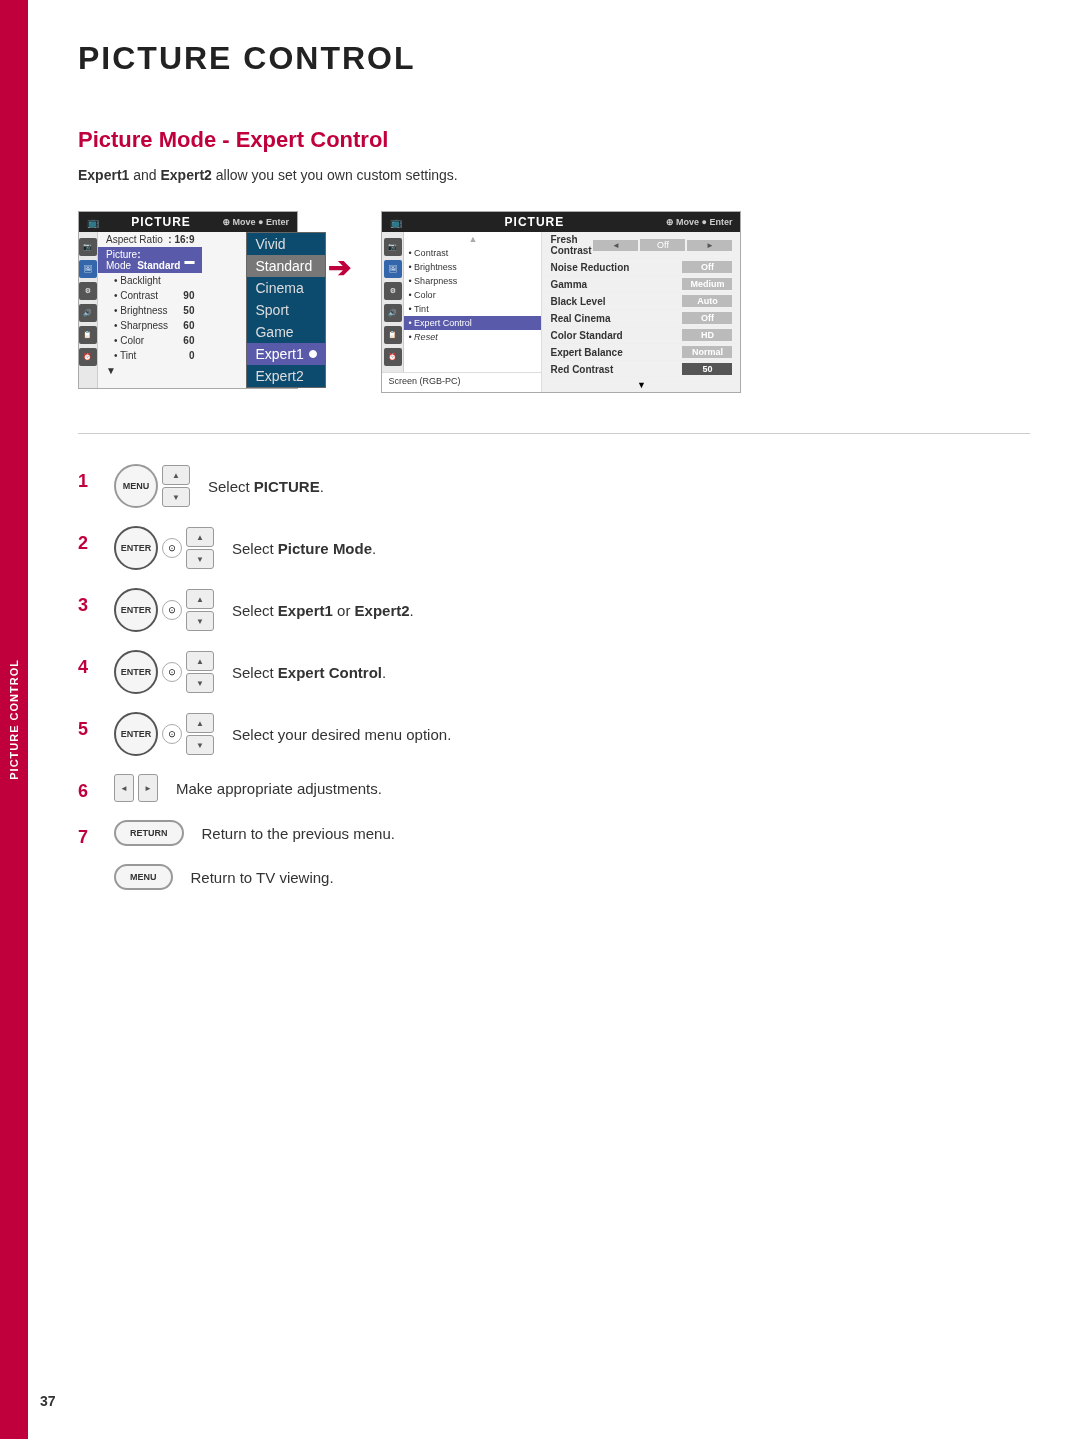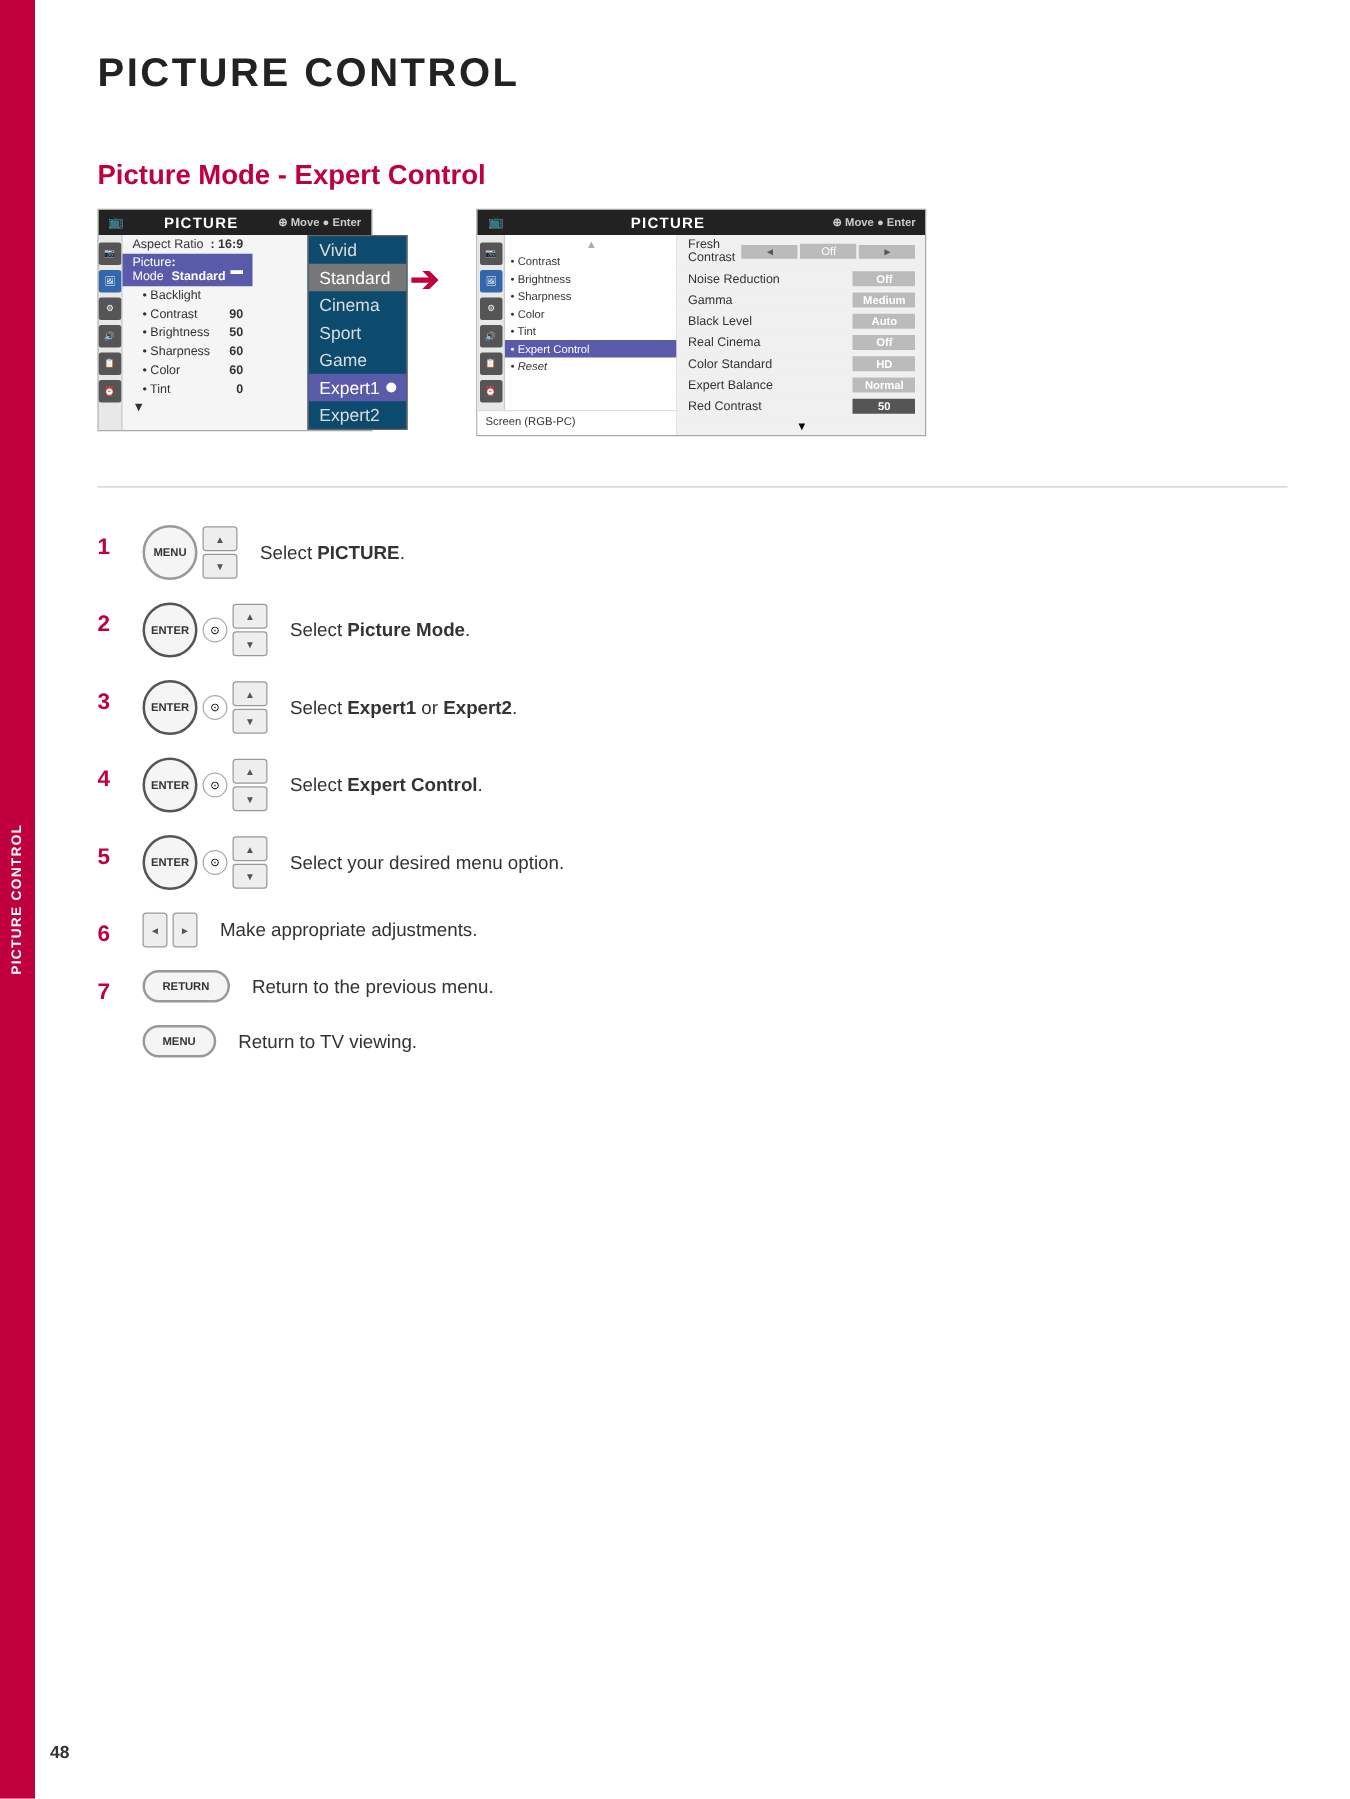--- a/index.html
+++ b/index.html
@@ -215,20 +215,21 @@
     .tv-right-row {
       display: flex;
       align-items: center;
       padding: 2px 8px;
       font-size: 10px;
       color: #333;
       border-bottom: 1px solid #eee;
     }
     .tv-right-row .label {
       flex: 1;
+      font-weight: bold;
     }
     .tv-right-row .value-box {
       background: #bbb;
       color: #fff;
       padding: 1px 6px;
       font-size: 9px;
       font-weight: bold;
       min-width: 50px;
       text-align: center;
     }
@@ -382,20 +383,23 @@
 <div class="side-tab">
   <span class="side-tab-text">PICTURE CONTROL</span>
 </div>
 
 <div class="main-content">
 
   <h1 class="page-title">PICTURE CONTROL</h1>
 
   <h2 class="section-title">Picture Mode - Expert Control</h2>
 
+  <p class="intro-text">
+    <strong>Expert1</strong> and <strong>Expert2</strong> allow you set you own custom settings.
+  </p>
 
   <div class="tv-mockup-area">
 
     <div class="tv-screen">
       <div class="tv-header">
         <span style="font-size:10px;">📺</span>
         <span class="tv-header-title">PICTURE</span>
         <span class="tv-header-controls">⊕ Move ● Enter</span>
       </div>
       <div class="tv-flex">
@@ -645,13 +649,13 @@
           <span>MENU</span>
         </div>
       </div>
       <span class="step-text">Return to TV viewing.</span>
     </div>
 
   </div>
 
 </div>
 
-<div class="page-number">48</div>
+<div class="page-number">37</div>
 
 </body></html>

